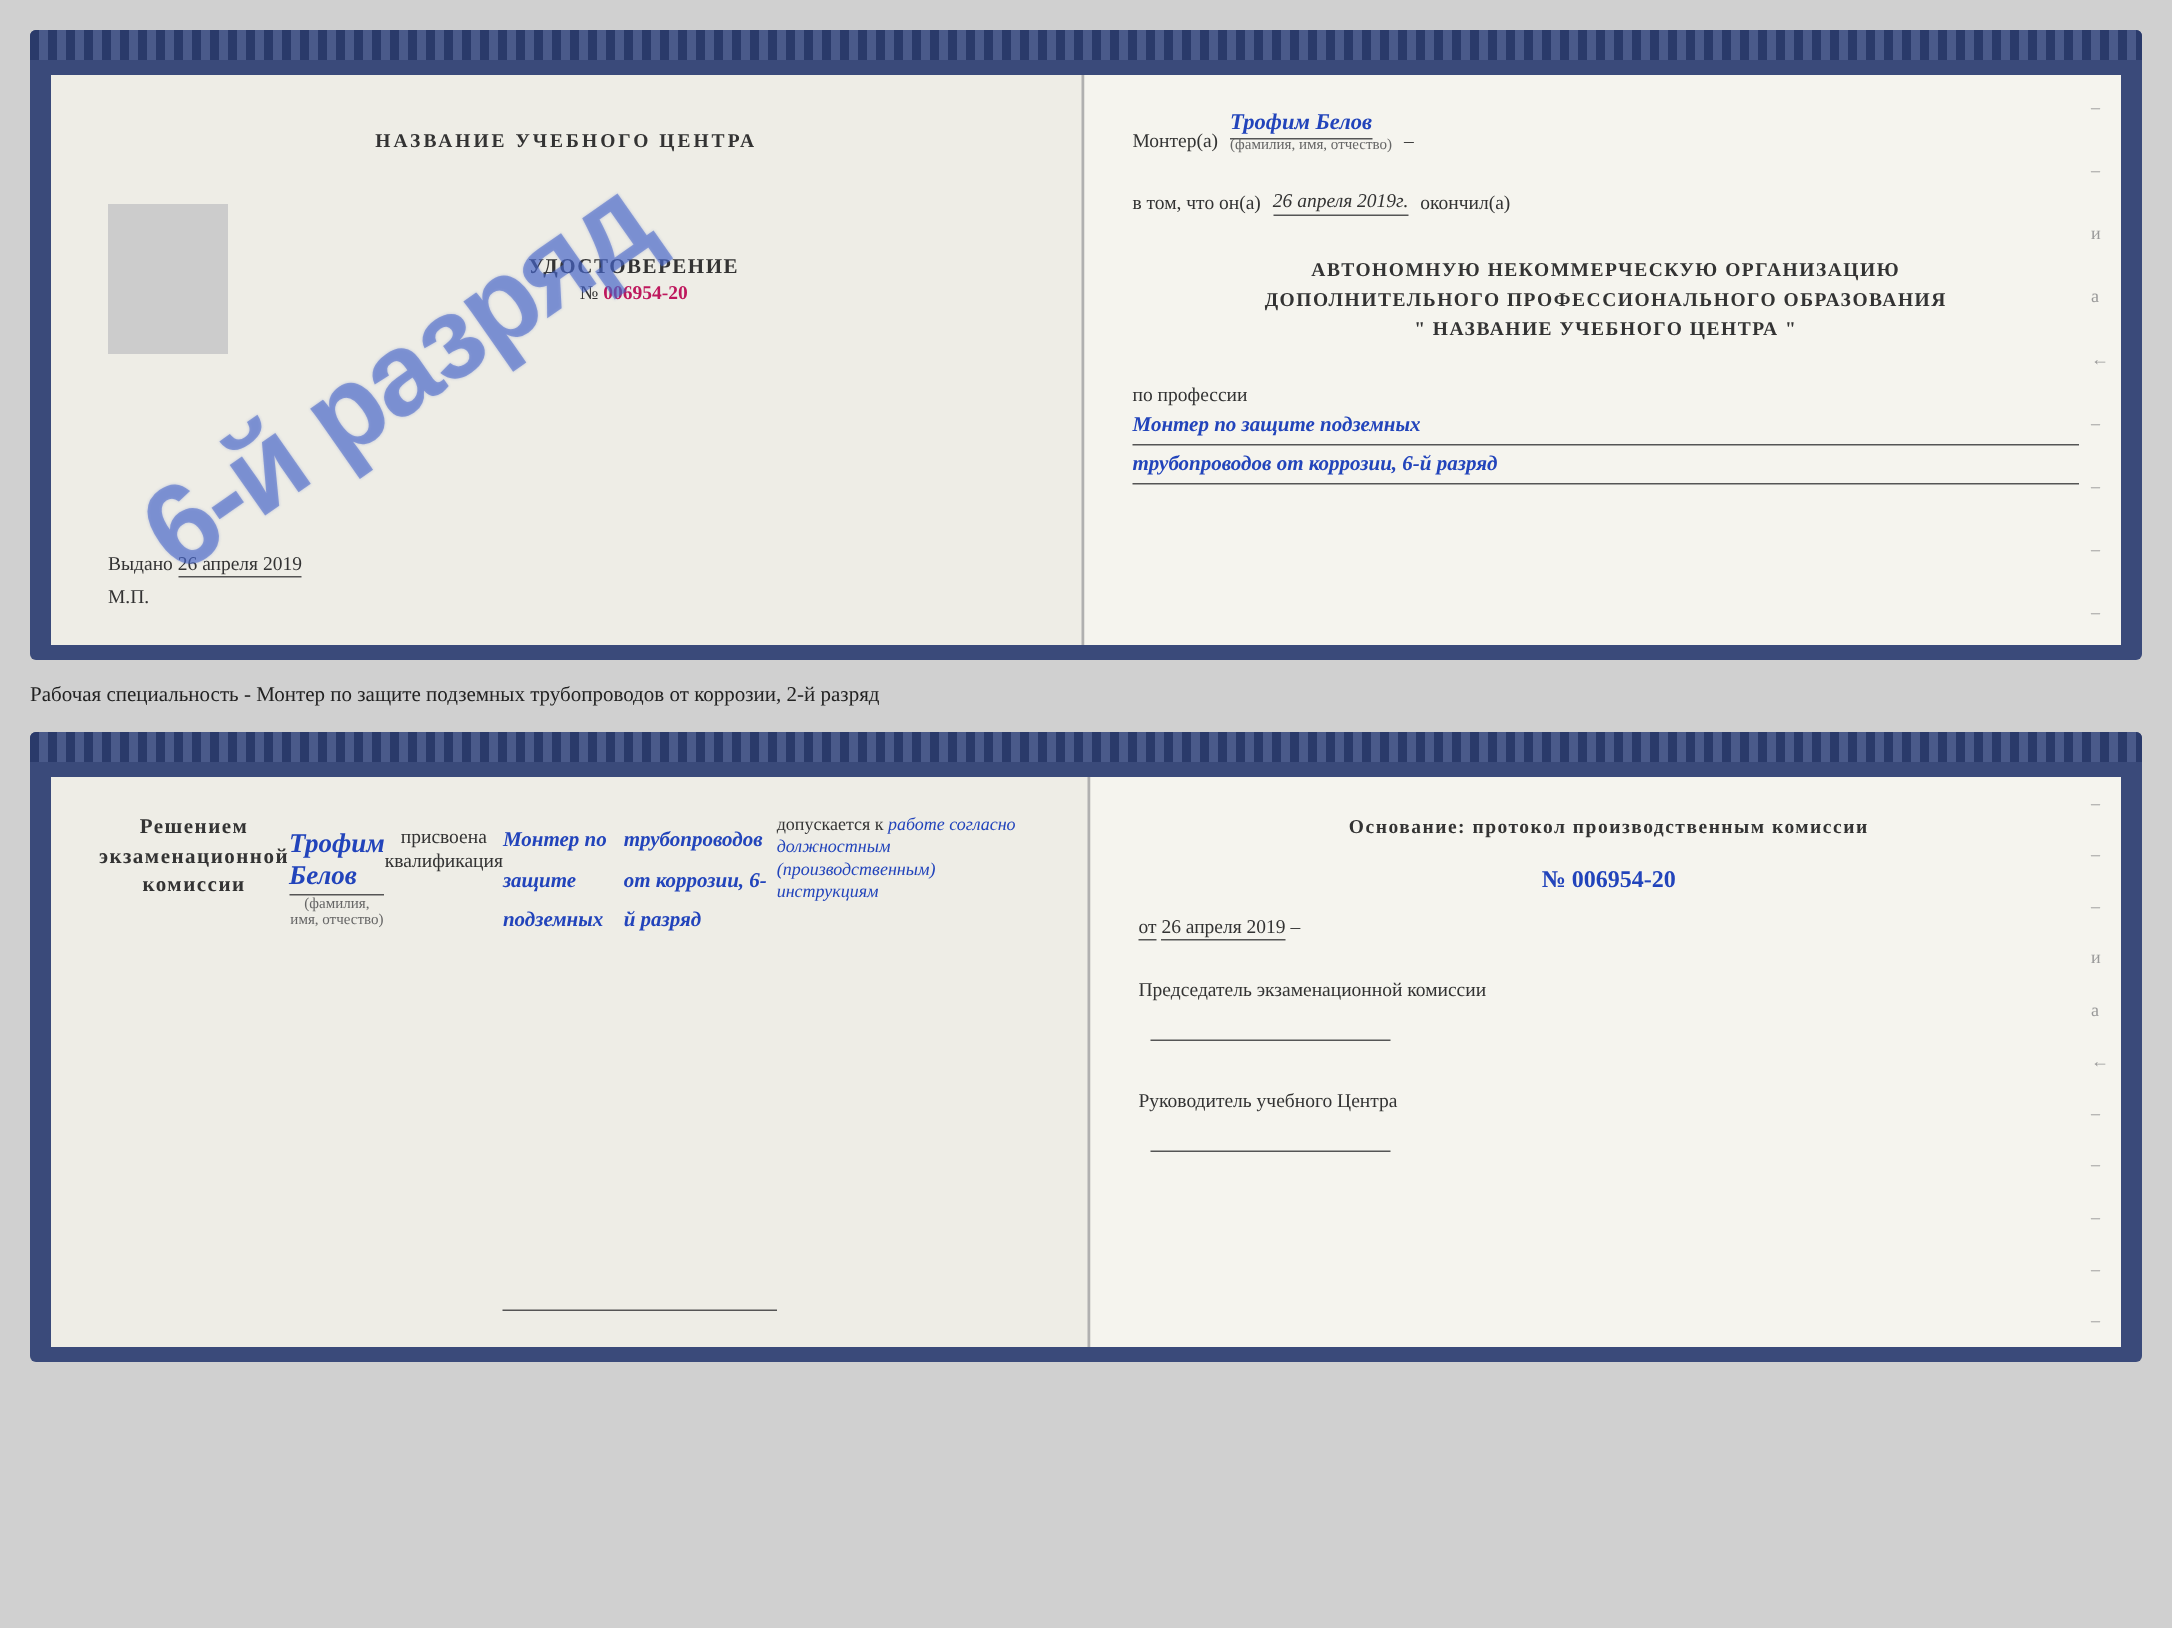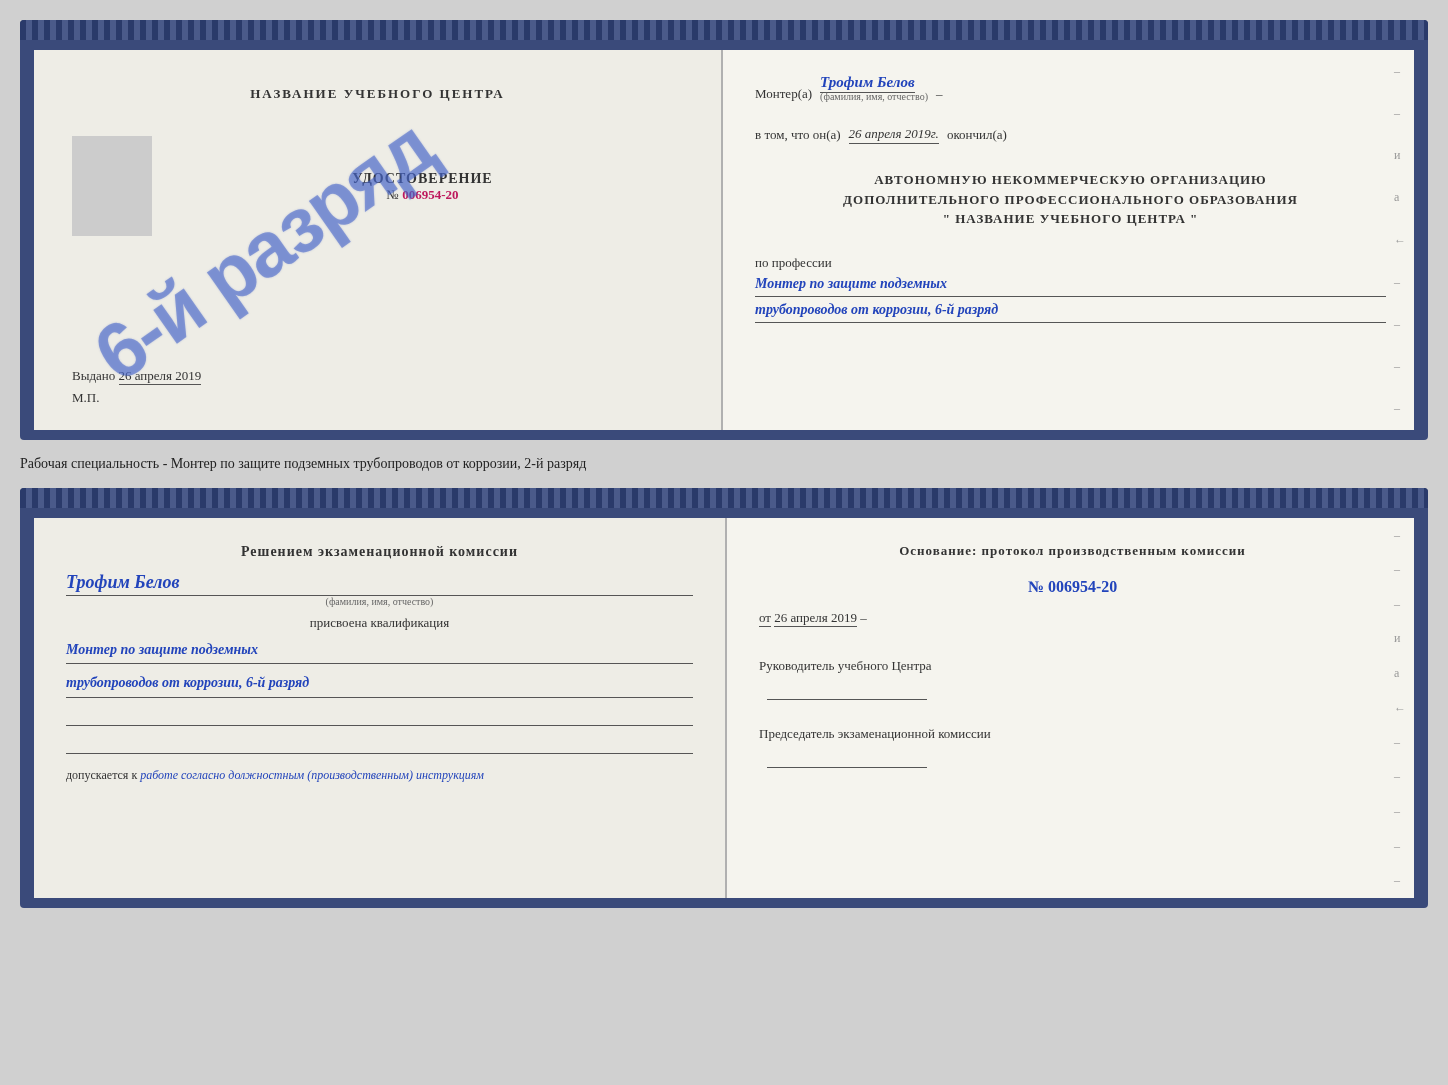--- a/index.html
+++ b/index.html
@@ -203,21 +203,21 @@
     
     .middle-text {
       font-size: 14px;
       color: #222;
       padding: 4px 0;
     }
 
     
     .bottom-doc .doc-left {
       display: flex;
-      flex-direction: column;
+      flex-direction: row;
       padding: 24px 32px;
     }
 
     .bottom-doc .doc-right {
       display: flex;
       flex-direction: column;
       gap: 10px;
       padding: 24px 28px 24px 32px;
     }
 
@@ -265,21 +265,20 @@
 
     .blank-lines {
       border-bottom: 1px solid #555;
       margin-top: 8px;
       height: 20px;
     }
 
     .допускается-line {
       font-size: 12px;
       color: #333;
-      margin-top: 14px;
     }
 
     .допускается-value {
       font-size: 12px;
       color: #2244bb;
       font-style: italic;
     }
 
     
     .osnov-header {
@@ -513,24 +512,24 @@
       <div class="osnov-header">Основание: протокол производственным комиссии</div>
 
       <div class="protocol-number">№ 006954-20</div>
 
       <div class="protocol-date">
         <span style="border-bottom:1px solid #555; padding-bottom:1px;">от</span>
         <span style="border-bottom:1px solid #555; padding-bottom:1px;">26 апреля 2019</span>
         <span>–</span>
       </div>
 
+      <div class="signature-block">
+        <div>Председатель экзаменационной комиссии</div>
+        <div class="signature-line"></div>
+      </div>
+
       <div class="signature-block" style="margin-top:20px;">
         <div>Руководитель учебного Центра</div>
         <div class="signature-line"></div>
       </div>
-
-      <div class="signature-block">
-        <div>Председатель экзаменационной комиссии</div>
-        <div class="signature-line"></div>
-      </div>
     </div>
   </div>
 </div>
 
 </body></html>

